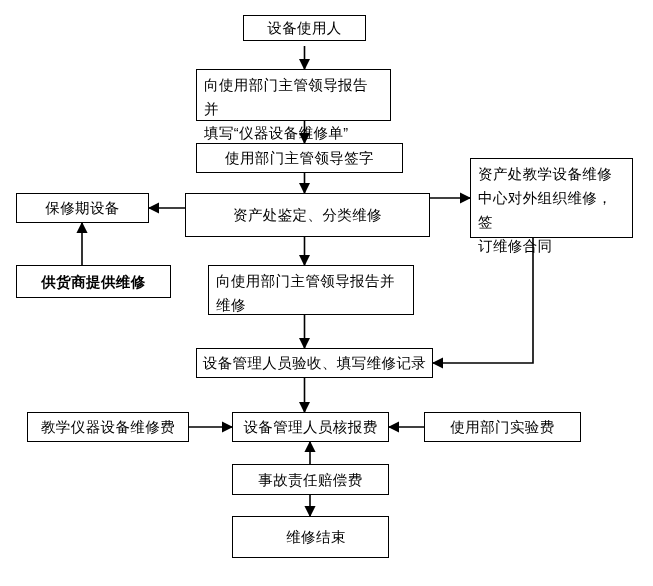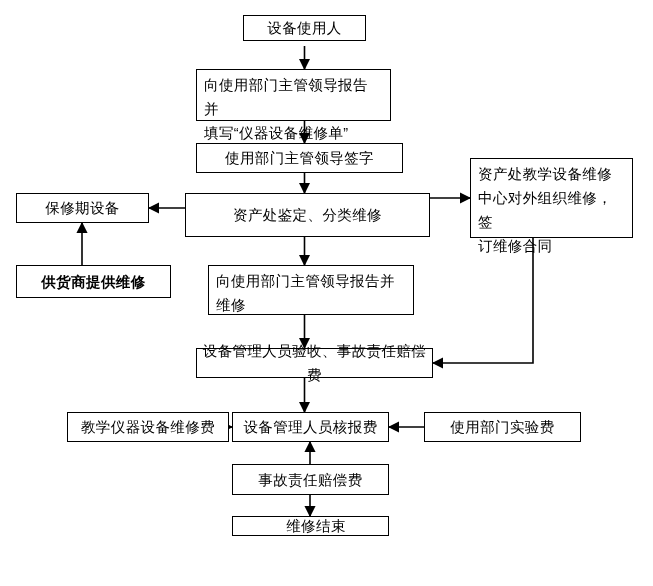--- a/index.html
+++ b/index.html
@@ -85,21 +85,21 @@
 填写“仪器设备维修单”</div>
       <div class="node center" style="left: 196px; top: 143px; width: 207px; height: 30px;">使用部门主管领导签字</div>
       <div class="node center" style="left: 185px; top: 193px; width: 245px; height: 44px;">资产处鉴定、分类维修</div>
       <div class="node center" style="left: 16px; top: 193px; width: 133px; height: 30px;">保修期设备</div>
       <div class="node center" style="left: 16px; top: 265px; width: 155px; height: 33px; font-weight: bold;">供货商提供维修</div>
       <div class="node left" style="left: 470px; top: 158px; width: 163px; height: 80px;">资产处教学设备维修
 中心对外组织维修，签
 订维修合同</div>
       <div class="node left" style="left: 208px; top: 265px; width: 206px; height: 50px;">向使用部门主管领导报告并
 维修</div>
-      <div class="node center" style="left: 196px; top: 348px; width: 237px; height: 30px;">设备管理人员验收、事故责任赔偿费</div>
-      <div class="node center" style="left: 27px; top: 412px; width: 162px; height: 30px; margin-left: 40px;">教学仪器设备维修费</div>
+      <div class="node center" style="left: 196px; top: 348px; width: 237px; height: 30px;">设备管理人员验收、填写维修记录</div>
+      <div class="node center" style="left: 27px; top: 412px; width: 162px; height: 30px;">教学仪器设备维修费</div>
       <div class="node center" style="left: 232px; top: 412px; width: 157px; height: 30px;">设备管理人员核报费</div>
       <div class="node center" style="left: 424px; top: 412px; width: 157px; height: 30px;">使用部门实验费</div>
       <div class="node center" style="left: 232px; top: 464px; width: 157px; height: 31px;">事故责任赔偿费</div>
-      <div class="node center" style="left: 232px; top: 516px; width: 157px; height: 20px; padding-left: 11px;">维修结束</div>
+      <div class="node center" style="left: 232px; top: 516px; width: 157px; height: 42px; padding-left: 11px;">维修结束</div>
     </div>
 
 </div>
 
 </body></html>

